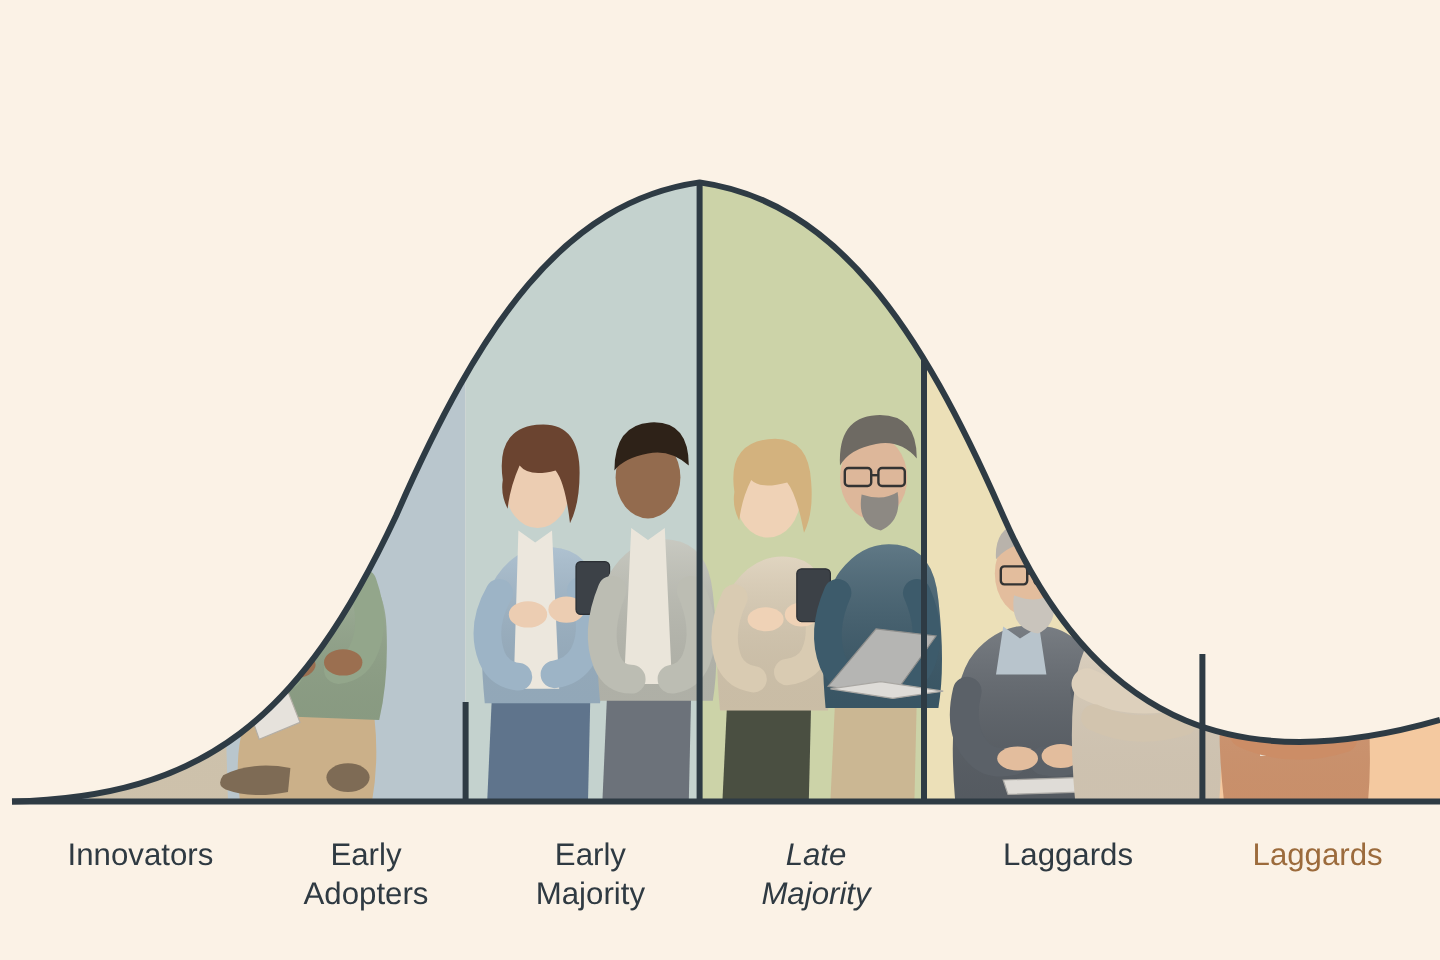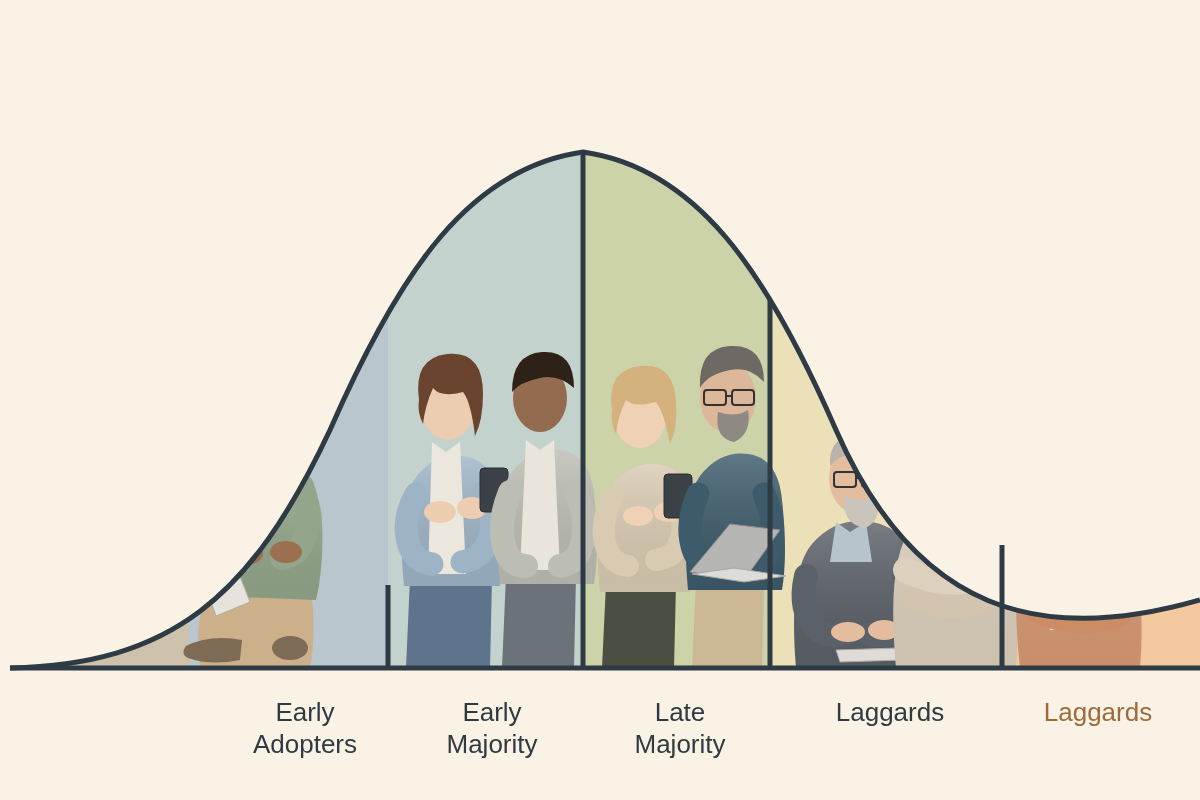--- a/index.html
+++ b/index.html
@@ -237,23 +237,24 @@
     <path d="M 10 668
              C 170 664, 250 600, 330 430
              C 400 270, 470 168, 583 152
              C 696 168, 766 270, 836 430
              C 916 612, 1040 646, 1200 600" fill="none" stroke="#2e3b44" stroke-width="5" stroke-linejoin="round"></path>
 
     <line x1="10" y1="668" x2="1200" y2="668" stroke="#2e3b44" stroke-width="5"></line>
   </svg>
 
   <div id="labels">
+    <div class="seg-label" style="left:0px;   width:234px;">Innovators</div>
     <div class="seg-label" style="left:188px; width:234px;">Early
 Adopters</div>
     <div class="seg-label" style="left:375px; width:234px;">Early
 Majority</div>
-    <div class="seg-label" style="left:563px; width:234px;">Late
+    <div class="seg-label" style="left:563px; width:234px;font-style:italic;">Late
 Majority</div>
     <div class="seg-label" style="left:773px; width:234px;">Laggards</div>
     <div class="seg-label" style="left:981px; width:234px;color:#9c6b3c;">Laggards</div>
   </div>
 
 </div>
 
 </body></html>

